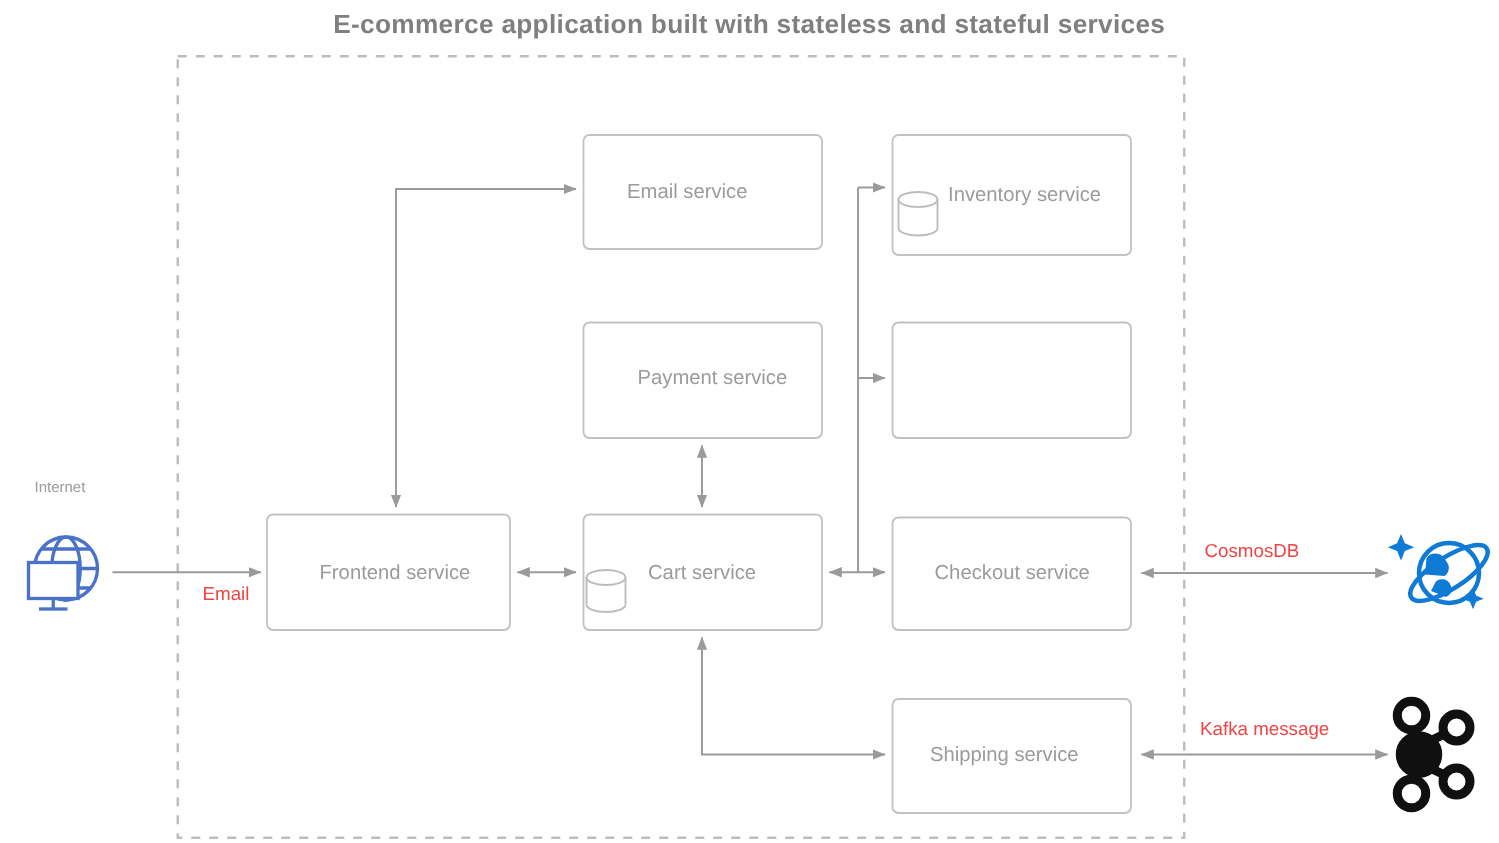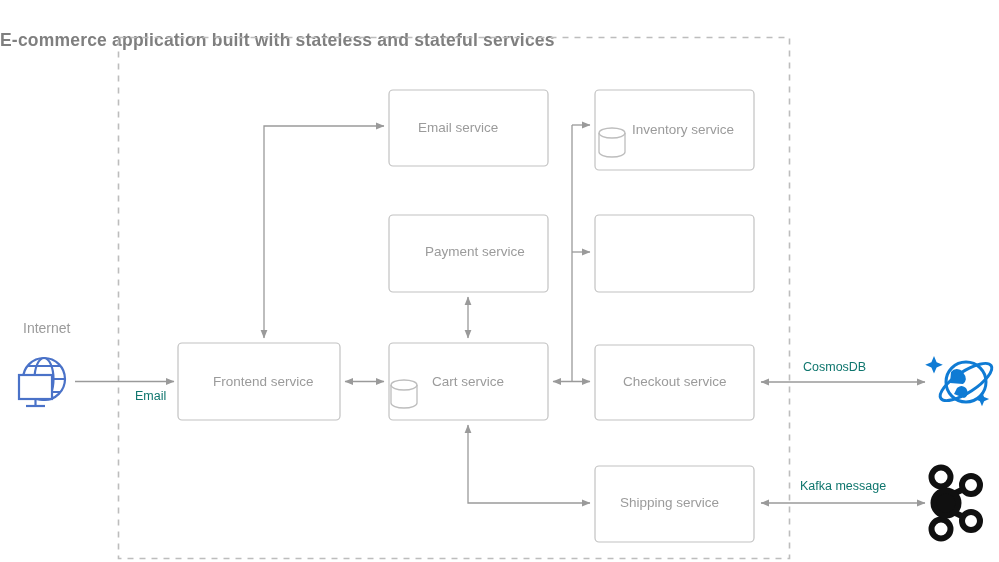--- a/index.html
+++ b/index.html
@@ -20,42 +20,42 @@
     left: 0;
     top: 0;
     width: 999px;
     height: 562px;
   }
   .title {
     position: absolute;
     left: 0;
     top: 6px;
     width: 999px;
+    text-align: center;
     font-size: 17.5px;
     font-weight: bold;
     color: #7f7f7f;
     letter-spacing: 0.2px;
-    margin-top: 24px;
   }
   .node-label {
     position: absolute;
     color: #9b9b9b;
     font-size: 13.5px;
     white-space: nowrap;
   }
   .edge-label {
     position: absolute;
-    color: #0f766e;
+    color: #ef4444;
     font-size: 12.5px;
     white-space: nowrap;
   }
   .ext-label {
     position: absolute;
     color: #9b9b9b;
-    font-size: 14px;
+    font-size: 10px;
     white-space: nowrap;
   }
 </style>
 </head>
 <body>
 
 <div id="canvas">
 
   <div class="title">E-commerce application built with stateless and stateful services</div>
 

